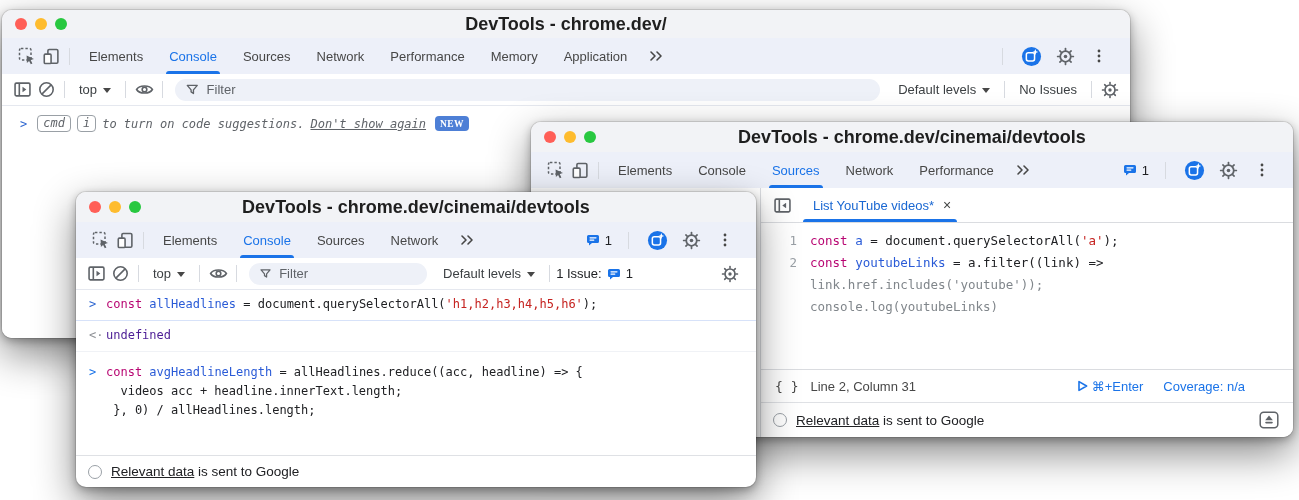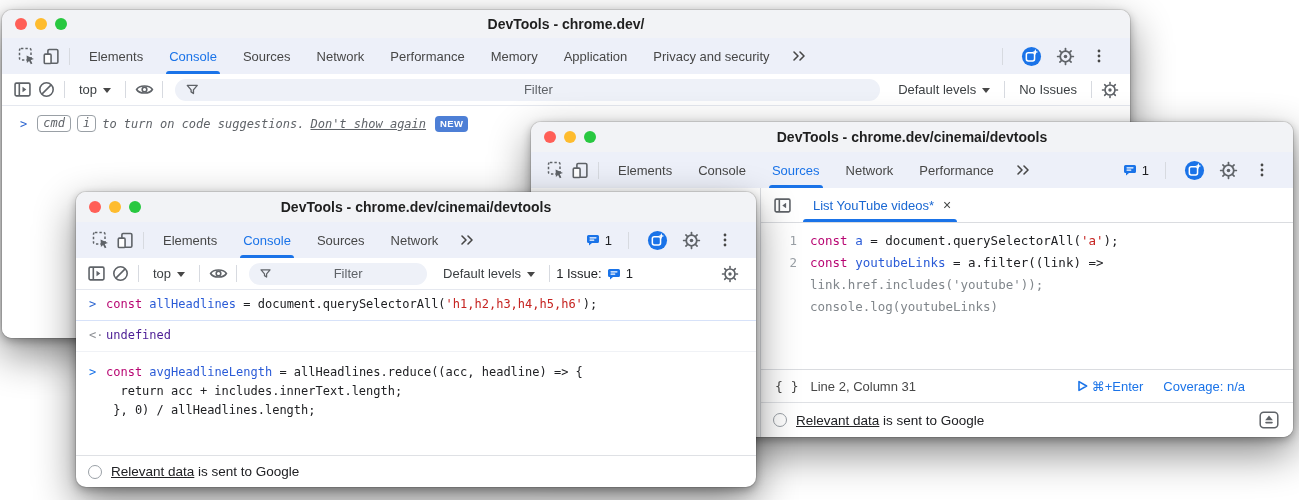--- a/index.html
+++ b/index.html
@@ -11,56 +11,56 @@
        box-shadow:0 16px 42px rgba(0,0,0,.48),0 3px 10px rgba(0,0,0,.3),0 0 0 1px rgba(0,0,0,.10);}
   #win-back{left:2px;top:10px;width:1128px;height:328px;z-index:1;}
   #win-mid{left:531px;top:122px;width:762px;height:315px;z-index:2;}
   #win-front{left:76px;top:192px;width:680px;height:295px;z-index:3;}
 
   .titlebar{position:relative;flex:0 0 auto;height:30px;background:#f2f3f6;display:flex;align-items:center;}
   #win-back .titlebar{height:28px;}
   .lights{display:flex;gap:8px;margin-left:13px;z-index:2;}
   .light{width:12px;height:12px;border-radius:50%;}
   .light.red{background:#ff5f57;}.light.yellow{background:#febc2e;}.light.green{background:#28c840;}
-  .wtitle{position:absolute;left:0;right:0;text-align:center;font-size:14px;font-weight:700;color:#1f1f1f;}
+  .wtitle{position:absolute;left:0;right:0;text-align:center;font-size:18px;font-weight:700;color:#1f1f1f;}
 
   .tabrow{flex:0 0 auto;height:36px;background:#edf0f9;display:flex;align-items:center;padding:0 13px;}
   .tab{position:relative;height:100%;display:flex;align-items:center;padding:0 13px;
        font-size:13px;color:#474747;cursor:default;white-space:nowrap;}
   .tab.selected{color:#1a73e8;font-weight:500;}
   .tab.selected::after{content:"";position:absolute;left:10px;right:10px;bottom:0;height:3px;
        background:#1a73e8;border-radius:3px 3px 0 0;}
   .iconbtn{display:flex;align-items:center;justify-content:center;width:24px;height:24px;flex:0 0 auto;}
   .vdiv{width:1px;height:17px;background:#d7dae0;margin:0 6px;flex:0 0 auto;}
   .rightcluster{margin-left:auto;display:flex;align-items:center;gap:10px;padding-right:6px;}
   .morechev{margin:0 4px;}
 
   .toolbar{flex:0 0 auto;height:31px;background:#fff;border-bottom:1px solid #e5e8ef;
            display:flex;align-items:center;padding:0 8px;}
   .ddbtn{display:flex;align-items:center;gap:6px;font-size:13px;color:#3c4043;padding:0 8px;white-space:nowrap;}
   .caret{width:0;height:0;border-left:4px solid transparent;border-right:4px solid transparent;
          border-top:5px solid #474747;margin-top:2px;}
   .filter-pill{display:flex;align-items:center;gap:7px;background:#eef1f8;border-radius:12px;
                height:22px;padding:0 10px;color:#5f6368;}
   .filter-pill input{border:none;outline:none;background:transparent;font-size:13px;color:#202124;
-                     font-family:"Liberation Sans",sans-serif;width:100%;padding:0;text-align:center;}
+                     font-family:"Liberation Sans",sans-serif;width:100%;padding:0;}
   .filter-pill input::placeholder{color:#5f6368;opacity:1;}
   #win-back .filter-pill{flex:1;margin:0 10px 0 6px;}
   #win-front .filter-pill{width:158px;margin:0 8px 0 6px;}
   .issue-counter{display:flex;align-items:center;gap:4px;font-size:13px;color:#202124;white-space:nowrap;}
 
   .content{flex:1;background:#fff;min-height:0;display:flex;flex-direction:column;}
 
   
   .hintline{display:flex;align-items:center;gap:6px;margin-top:9px;padding-left:18px;
             font-family:"DejaVu Sans Mono",monospace;font-size:12px;font-style:italic;color:#5f6368;}
   .hintline .prompt{color:#2e66d0;font-style:normal;margin-right:4px;}
   .keycap{border:1px solid #9aa0a6;border-radius:4px;padding:0 5px;line-height:15px;background:#fff;}
   .hintlink{text-decoration:underline;}
-  .newbadge{font-family:Liberation Sans, sans-serif;font-style:normal;font-weight:700;font-size:9.5px;
+  .newbadge{font-family:Liberation Serif, serif;font-style:normal;font-weight:700;font-size:9.5px;
             letter-spacing:.4px;color:#fff;background:#4d7fd6;border-radius:4px;padding:2.5px 5px;margin-left:3px;}
 
   
   .split{flex:1;display:flex;min-height:0;}
   .navpane{flex:0 0 229px;border-right:1px solid #dadce0;background:#fff;}
   .editor{flex:1;display:flex;flex-direction:column;min-width:0;}
   .filetabbar{flex:0 0 34px;display:flex;align-items:stretch;border-bottom:1px solid #dadce0;}
   .navtoggle{align-self:center;margin:0 7px 0 9px;}
   .filetab{position:relative;display:flex;align-items:center;gap:9px;padding:0 12px;font-size:13px;color:#1967d2;}
   .filetab::after{content:"";position:absolute;left:2px;right:6px;bottom:0;height:3px;background:#1a73e8;border-radius:3px 3px 0 0;}
@@ -125,21 +125,20 @@
           </svg>
       </span>
       <span class="vdiv"></span>
       <div class="tab">Elements</div>
       <div class="tab selected">Console</div>
       <div class="tab">Sources</div>
       <div class="tab">Network</div>
       <div class="tab">Performance</div>
       <div class="tab">Memory</div>
       <div class="tab">Application</div>
-      <div class="tab">Privacy and security</div>
       <span class="iconbtn morechev">
         <svg width="16" height="16" viewBox="0 0 16 16" fill="none" stroke="#474747" stroke-width="1.6" stroke-linecap="round" stroke-linejoin="round">
             <path d="M3 4 L7 8 L3 12"></path>
             <path d="M9 4 L13 8 L9 12"></path>
           </svg>
       </span>
       <div class="rightcluster">
         <span class="vdiv"></span>
         <span class="iconbtn">
           <svg width="21" height="21" viewBox="0 0 22 22">
@@ -512,21 +511,21 @@
       <div class="centry entry-cmd1">
         <span class="cprompt">&gt;</span>
         <span class="ccode"><span class="tok-kw">const </span><span class="tok-name">allHeadlines</span><span> = document.querySelectorAll(</span><span class="tok-str">'h1,h2,h3,h4,h5,h6'</span><span>);</span></span>
       </div>
       <div class="centry entry-res">
         <span class="cprompt">&lt;·</span>
         <span class="ccode">undefined</span>
       </div>
       <div class="centry active">
         <span class="cprompt">&gt;</span>
-        <span class="ccode"><span class="tok-kw">const </span><span class="tok-name">avgHeadlineLength</span><span> = allHeadlines.reduce((acc, headline) =&gt; {</span><br><span>  return acc + includes.innerText.length;</span><br><span> }, 0) / allHeadlines.length;</span></span>
+        <span class="ccode"><span class="tok-kw">const </span><span class="tok-name">avgHeadlineLength</span><span> = allHeadlines.reduce((acc, headline) =&gt; {</span><br><span>  videos acc + headline.innerText.length;</span><br><span> }, 0) / allHeadlines.length;</span></span>
       </div>
       <div class="consfooter">
         <span class="radio"></span>
         <span><span class="dlink">Relevant data</span><span> is sent to Google</span></span>
       </div>
     </div>
   </div>
 
 </div>
 

